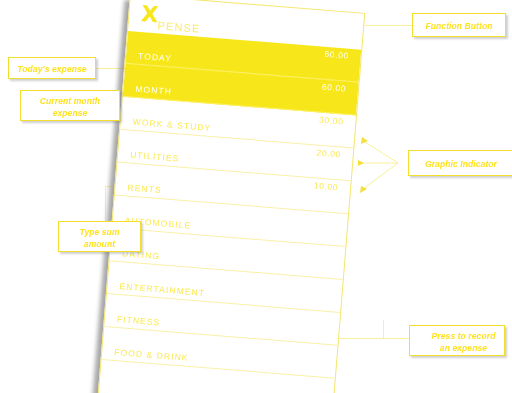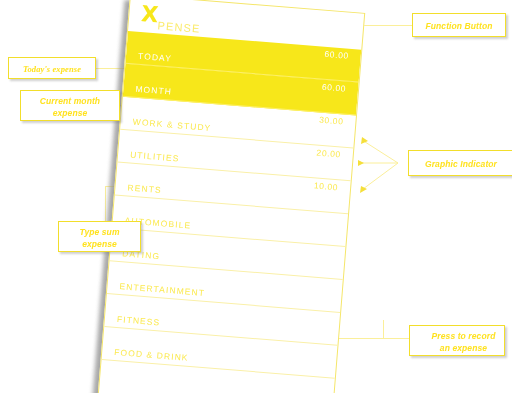--- a/index.html
+++ b/index.html
@@ -199,26 +199,26 @@
       <span class="label">FITNESS</span>
     </div>
     <div class="stack row cat">
       <span class="value"></span>
       <span class="label">FOOD &amp; DRINK</span>
     </div>
 
   </div>
 </div>
 
-<div class="callout" style="left:8px;top:57px;width:88px;height:22px;line-height:14px;font-family:Liberation Serif, serif;">Today's expense</div>
+<div class="callout" style="left:8px;top:57px;width:88px;height:22px;line-height:14px;">Today's expense</div>
 
 <div class="callout" style="left:20px;top:90px;width:100px;height:31px;white-space:pre-line;">Current month
 expense</div>
 
 <div class="callout" style="left:58px;top:221px;width:83px;height:31px;white-space:pre-line;">Type sum
-expense</div>
+amount</div>
 
 <div class="callout" style="left:412px;top:13px;width:94px;height:24px;line-height:16px;">Function Button</div>
 
 <div class="callout" style="left:408px;top:150px;width:106px;height:26px;line-height:18px;">Graphic Indicator</div>
 
 <div class="callout" style="left:409px;top:325px;width:96px;height:31px;white-space:pre-line;padding-left:16px;">Press to record
 an expense</div>
 
 </body></html>

